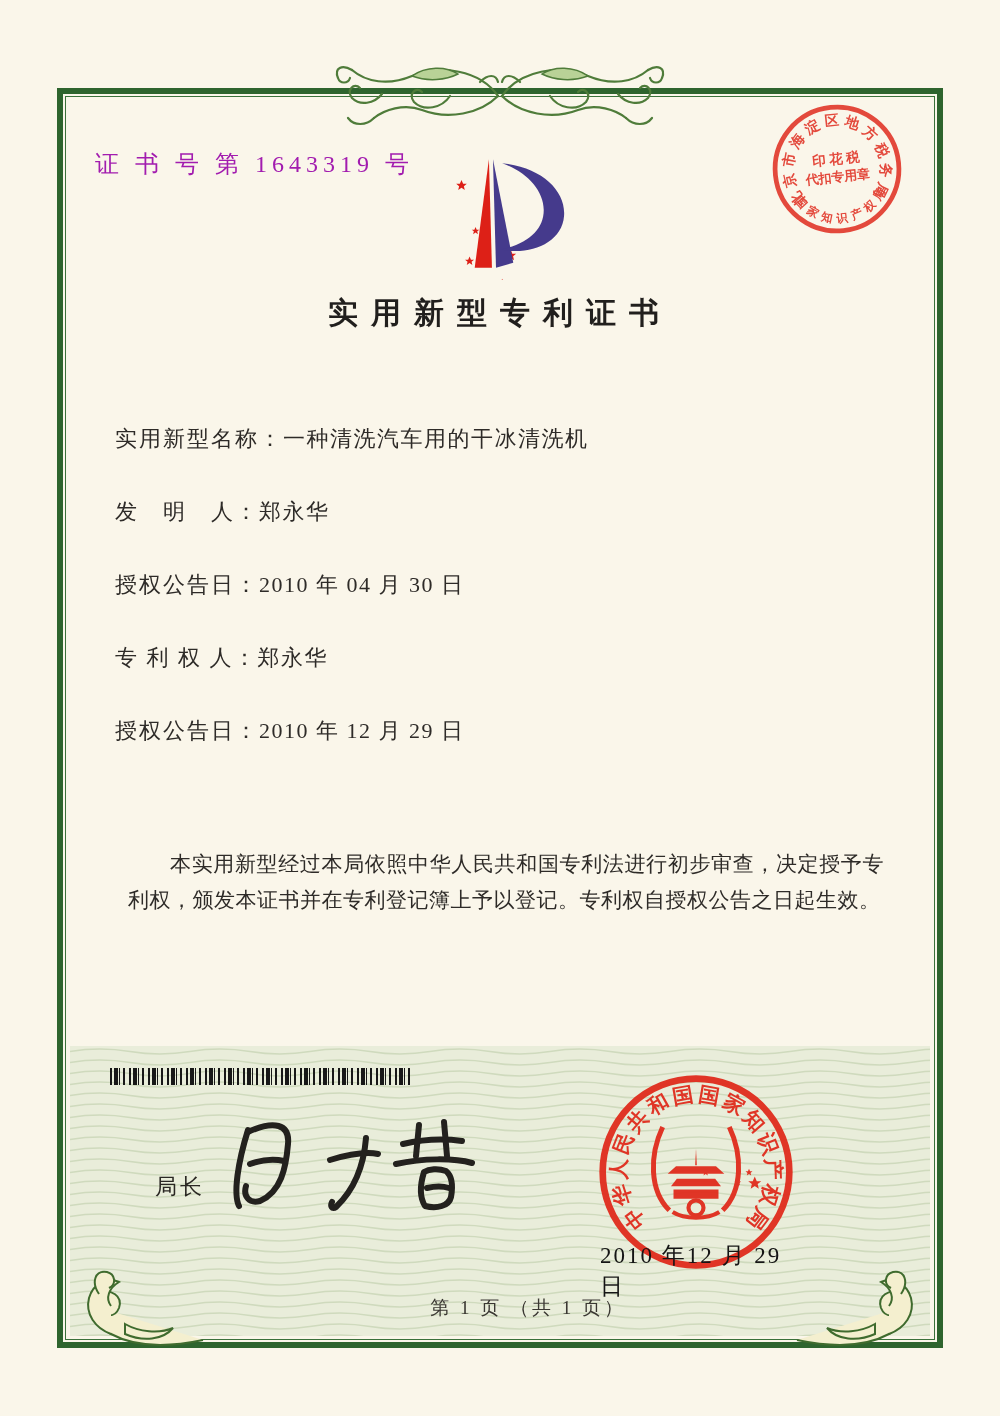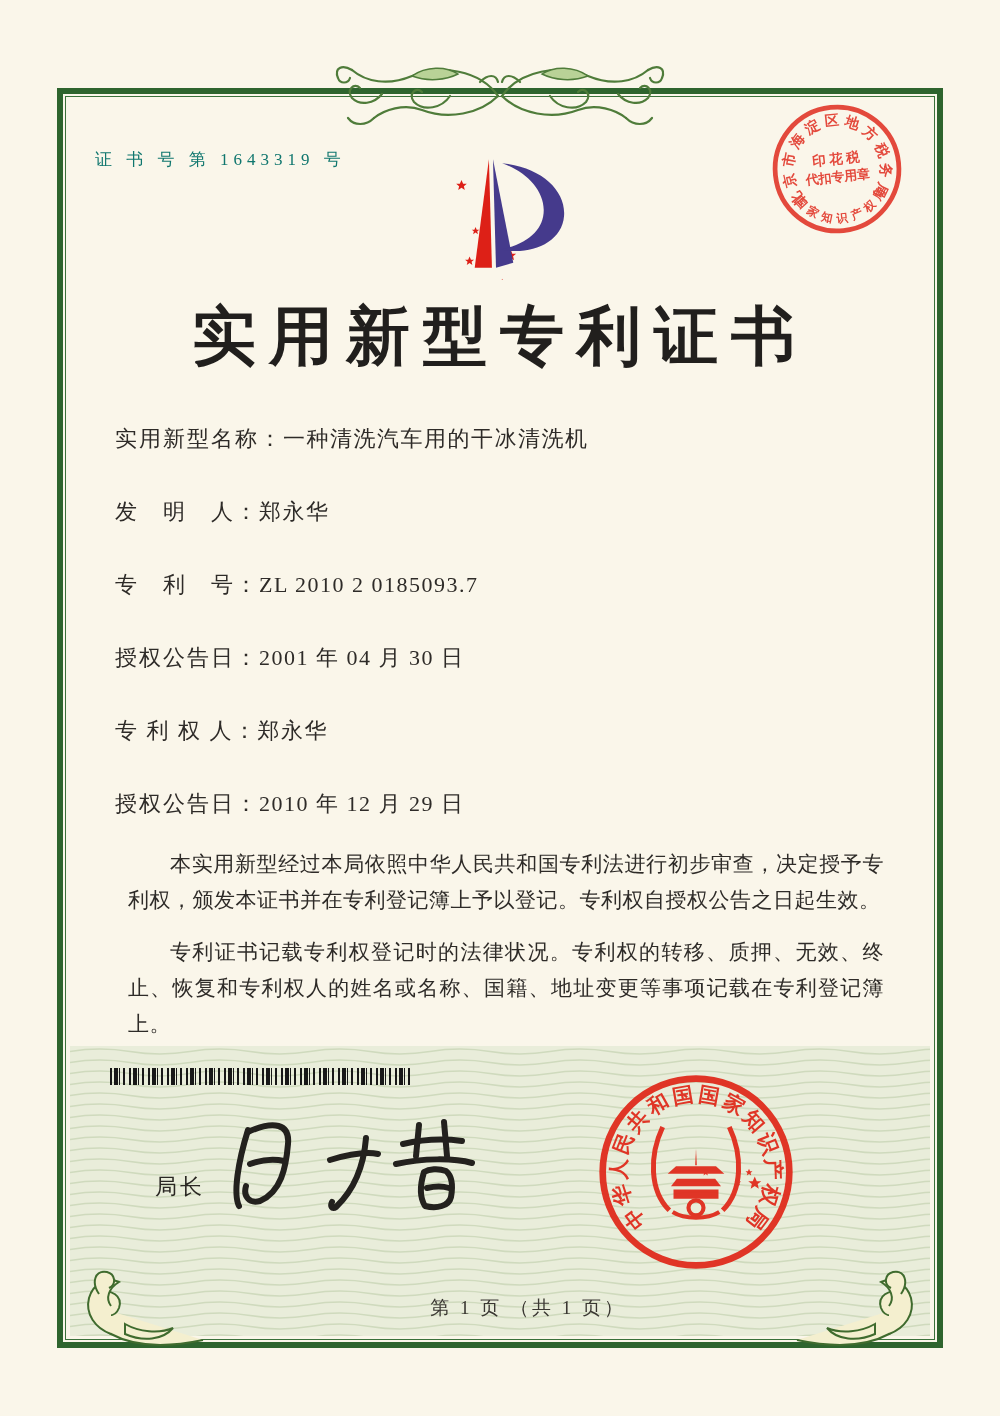--- a/index.html
+++ b/index.html
@@ -9,28 +9,28 @@
     font-family:"Liberation Serif","DejaVu Serif",serif;
     color:#2e2b28;
   }
   
   .frame{position:absolute; left:57px; top:88px; width:874px; height:1248px;
     border:6px solid #2e642e;}
   .frame .inner-line{position:absolute; inset:2px; border:1px solid #3a713a; pointer-events:none;}
   
   .guilloche{position:absolute; left:70px; top:1046px; width:860px; height:290px;}
   
-  .cert-no{position:absolute; left:95px; top:148px; font-size:17px; letter-spacing:5px; color:#0f766e;}
+  .cert-no{position:absolute; left:95px; top:148px; font-size:24px; letter-spacing:5px; color:#a21caf;}
   
   .tax-stamp{position:absolute; left:769px; top:101px; width:136px; height:136px; transform:rotate(-6deg); opacity:.92;}
   
   .logo{position:absolute; left:410px; top:148px; width:170px; height:132px;}
   
   .title{position:absolute; left:0; top:293px; width:100%; text-align:center;
-    font-size:64px; font-weight:bold; letter-spacing:13px; color:#211f1d;}
+    font-size:30px; font-weight:bold; letter-spacing:13px; color:#211f1d;}
   
   .fields{position:absolute; left:115px; top:424px; width:760px;}
   .field-row{height:26px; margin-bottom:47px; font-size:22px; letter-spacing:1.5px; white-space:nowrap;}
   .field-row .lab{letter-spacing:2px;}
   
   .body-text{position:absolute; left:112px; top:830px; width:788px;
     font-size:21px; line-height:36px; text-align:justify;}
   .body-text p{margin:16px; text-indent:2em; letter-spacing:.5px;}
   
   .barcode{position:absolute; left:110px; top:1068px; width:302px; height:17px;
@@ -154,36 +154,32 @@
   <div class="title">实用新型专利证书</div>
 
   <div class="fields">
     <div class="field-row">
       <span class="lab">实用新型名称：</span><span>一种清洗汽车用的干冰清洗机</span>
     </div>
     <div class="field-row">
       <span class="lab">发　明　人：</span><span>郑永华</span>
     </div>
     <div class="field-row">
-      <span class="lab">专　利　号：</span><span>ZL 2010 2 0185093.7</span>
-    </div>
-    <div class="field-row">
-      <span class="lab">授权公告日：</span><span>2001 年 04 月 30 日</span>
+      <span class="lab">授权公告日：</span><span>2010 年 04 月 30 日</span>
     </div>
     <div class="field-row">
       <span class="lab">专 利 权 人：</span><span>郑永华</span>
     </div>
     <div class="field-row">
       <span class="lab">授权公告日：</span><span>2010 年 12 月 29 日</span>
     </div>
   </div>
 
   <div class="body-text">
     <p>本实用新型经过本局依照中华人民共和国专利法进行初步审查，决定授予专利权，颁发本证书并在专利登记簿上予以登记。专利权自授权公告之日起生效。</p>
-    <p>专利证书记载专利权登记时的法律状况。专利权的转移、质押、无效、终止、恢复和专利权人的姓名或名称、国籍、地址变更等事项记载在专利登记簿上。</p>
   </div>
 
   <div class="barcode"></div>
 
   <div class="director">局长</div>
   <svg class="signature" viewBox="0 0 260 130" title="田力普">
     <g stroke="#23211e" fill="none" stroke-width="6" stroke-linecap="round" stroke-linejoin="round">
       <path d="M30,22 C20,54 15,86 21,98"></path>
       <path d="M30,24 C56,12 72,16 70,36 C68,60 63,84 42,93 C31,96 25,88 28,78"></path>
       <path d="M32,56 C46,51 58,51 66,53"></path>
@@ -227,16 +223,17 @@
         <text transform="translate(104.21973334835893 28.348577837531053) rotate(-9.769230769230774)" text-anchor="middle" dominant-baseline="central" font-size="25" font-weight="bold" fill="#e02c1d" font-family="'Liberation Serif','DejaVu Serif',serif">国</text>
         <text transform="translate(135.78026665164109 28.348577837531053) rotate(9.769230769230774)" text-anchor="middle" dominant-baseline="central" font-size="25" font-weight="bold" fill="#e02c1d" font-family="'Liberation Serif','DejaVu Serif',serif">国</text>
         <text transform="translate(165.52345609974387 38.9036687344323) rotate(29.30769230769232)" text-anchor="middle" dominant-baseline="central" font-size="25" font-weight="bold" fill="#e02c1d" font-family="'Liberation Serif','DejaVu Serif',serif">家</text>
         <text transform="translate(190.02390947527257 58.79826716669836) rotate(48.84615384615384)" text-anchor="middle" dominant-baseline="central" font-size="25" font-weight="bold" fill="#e02c1d" font-family="'Liberation Serif','DejaVu Serif',serif">知</text>
         <text transform="translate(206.46001739899063 85.7411997967495) rotate(68.38461538461539)" text-anchor="middle" dominant-baseline="central" font-size="25" font-weight="bold" fill="#e02c1d" font-family="'Liberation Serif','DejaVu Serif',serif">识</text>
         <text transform="translate(212.93890566302605 116.62956765990673) rotate(87.92307692307693)" text-anchor="middle" dominant-baseline="central" font-size="25" font-weight="bold" fill="#e02c1d" font-family="'Liberation Serif','DejaVu Serif',serif">产</text>
         <text transform="translate(208.71442922211662 147.90609338108905) rotate(107.46153846153845)" text-anchor="middle" dominant-baseline="central" font-size="25" font-weight="bold" fill="#e02c1d" font-family="'Liberation Serif','DejaVu Serif',serif">权</text>
         <text transform="translate(194.27310243439823 175.96879715314049) rotate(127)" text-anchor="middle" dominant-baseline="central" font-size="25" font-weight="bold" fill="#e02c1d" font-family="'Liberation Serif','DejaVu Serif',serif">局</text>
       </svg>
   </div>
+  <div class="seal-date">2010 年12 月 29 日</div>
 
   <div class="footer">第 1 页 （共 1 页）</div>
 
 </div>
 
 </body></html>

